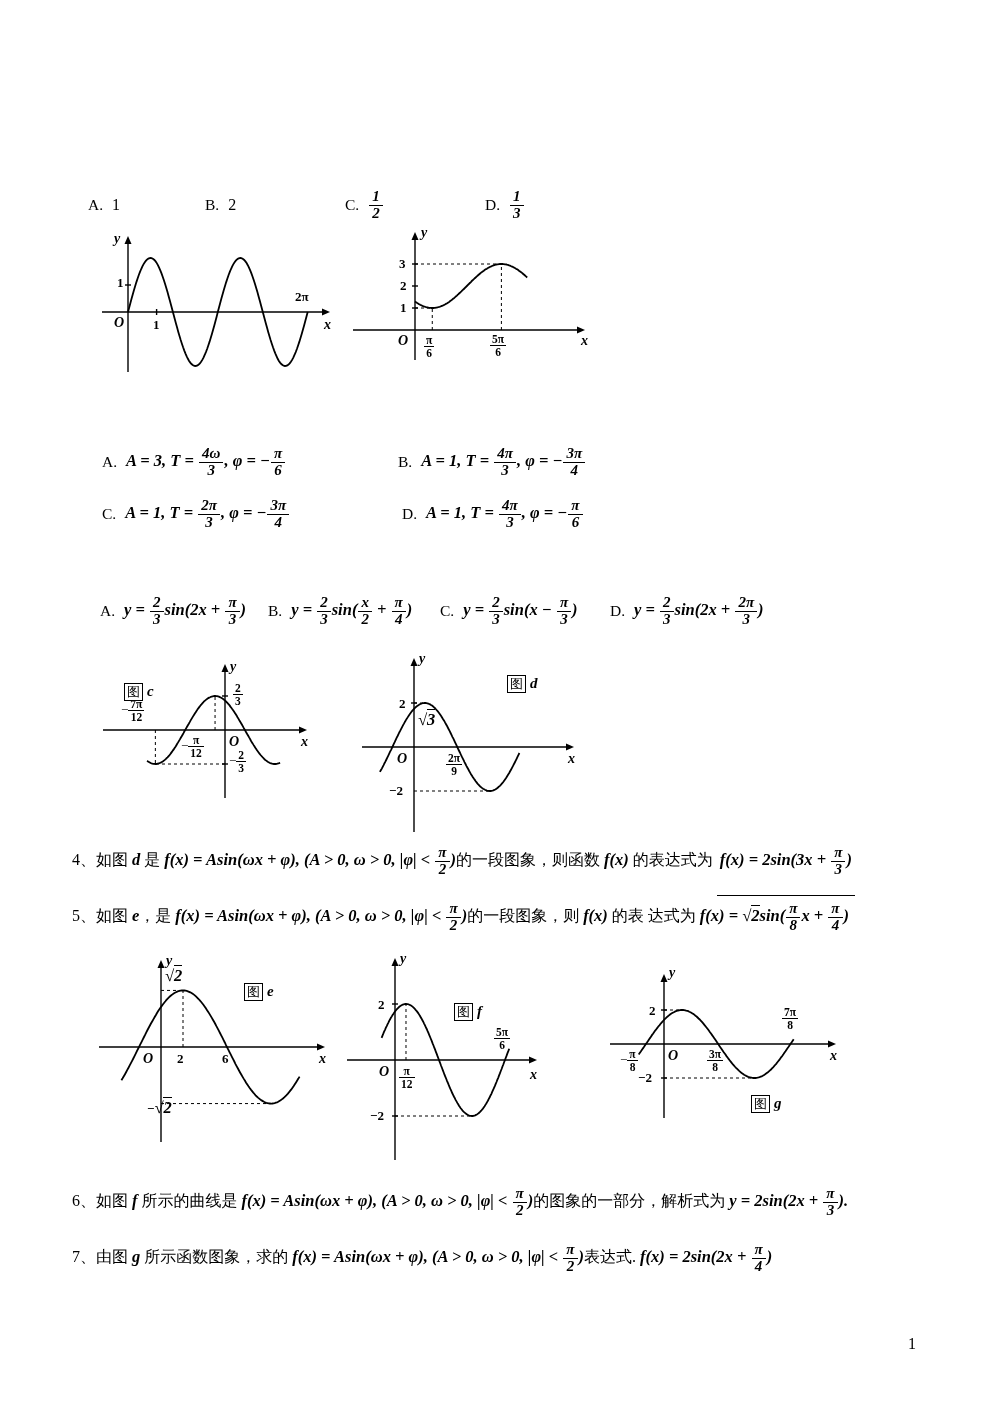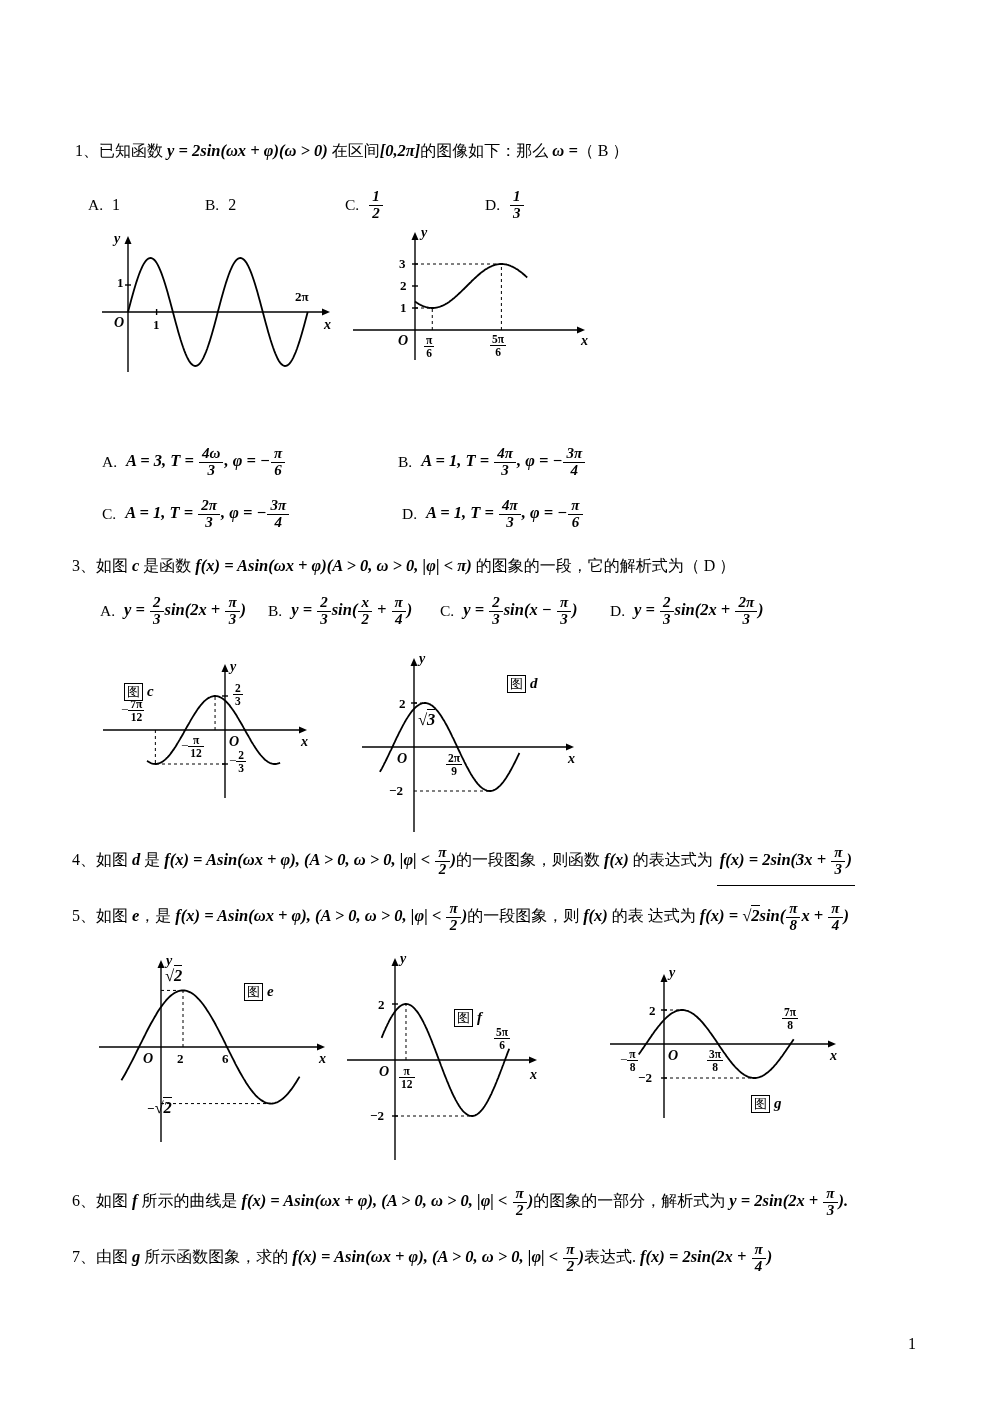--- a/index.html
+++ b/index.html
@@ -9,21 +9,21 @@
          font-family:"Liberation Sans","DejaVu Sans",sans-serif;font-weight:700;font-size:22px;letter-spacing:2px;}
   .qline{position:absolute;white-space:nowrap;line-height:1.3;}
   .t{font-family:"Liberation Serif","DejaVu Serif",serif;}
   .m{font-family:"Liberation Serif","DejaVu Serif",serif;font-weight:bold;font-style:italic;font-size:16.5px;}
   .fr{display:inline-block;vertical-align:middle;text-align:center;line-height:1.05;
       font-family:"Liberation Serif","DejaVu Serif",serif;font-weight:bold;font-style:italic;font-size:15px;margin:0 1px;}
   .fr .n{display:block;padding:0 3px;}
   .fr .d{display:block;border-top:1.6px solid #000;padding:0 3px;}
   .sq{white-space:nowrap;}
   .sq .rad{border-top:1.6px solid #000;}
-  .ul{display:inline-block;border-bottom:1.4px solid #000;padding:0 3px 7px 3px;}
+  .ul{display:inline-block;border-bottom:1.4px solid #000;padding:0 3px 17px 3px;}
   .opt{position:absolute;height:50px;display:flex;align-items:center;}
   .opt .lab{margin-right:9px;font-size:15.5px;}
   .opt .val{white-space:nowrap;}
   .graph{position:absolute;}
   .graph svg{display:block;}
   .ax{stroke:#000;stroke-width:1.4;}
   .dash{stroke:#000;stroke-width:1;stroke-dasharray:3,3;}
   .cv{fill:none;stroke:#000;stroke-width:1.8;}
   .gl{position:absolute;font-size:13px;line-height:1;white-space:nowrap;}
   .gl .fr{font-size:11.5px;font-weight:bold;font-style:normal;margin:0;}
@@ -35,21 +35,20 @@
   .figbox{display:inline-block;border:1px solid #000;padding:0 2px;font-size:13px;line-height:1.25;}
   .figletter{font-style:italic;font-weight:bold;font-size:15px;margin-left:4px;font-family:"Liberation Serif",serif;}
   .pagenum{position:absolute;font-size:16px;}
 </style>
 </head>
 <body>
 
 <div id="page">
 
 
-  <div class="qline" style="left:75px;top:140px;"><span class="t">1、已知函数 </span><span class="m">y = 2sin(ωx + φ)(ω &gt; 0)</span><span class="t"> 在区间</span><span class="m">[0,2π]</span><span class="t">的图像如下：那么 </span><span class="m">ω =</span><span class="t">（ B ）</span></div>
   <div class="opt" style="left:88px;top:180px;">
       <span class="lab">A.</span>
       <span class="val"><span class="t">1</span></span>
     </div>
   <div class="opt" style="left:205px;top:180px;">
       <span class="lab">B.</span>
       <span class="val"><span class="t">2</span></span>
     </div>
   <div class="opt" style="left:345px;top:180px;">
       <span class="lab">C.</span>
@@ -112,21 +111,20 @@
     </div>
   <div class="opt" style="left:102px;top:489px;">
       <span class="lab">C.</span>
       <span class="val"><span class="m">A = 1,  T = </span><span class="fr"><span class="n">2π</span><span class="d">3</span></span><span class="m">,  φ = −</span><span class="fr"><span class="n">3π</span><span class="d">4</span></span></span>
     </div>
   <div class="opt" style="left:402px;top:489px;">
       <span class="lab">D.</span>
       <span class="val"><span class="m">A = 1,  T = </span><span class="fr"><span class="n">4π</span><span class="d">3</span></span><span class="m">,  φ = −</span><span class="fr"><span class="n">π</span><span class="d">6</span></span></span>
     </div>
 
-  <div class="qline" style="left:72px;top:555px;"><span class="t">3、如图 </span><span class="m">c</span><span class="t"> 是函数 </span><span class="m">f(x) = Asin(ωx + φ)(A &gt; 0, ω &gt; 0, |φ| &lt; π)</span><span class="t"> 的图象的一段，它的解析式为（ D ）</span></div>
   <div class="opt" style="left:100px;top:586px;">
       <span class="lab">A.</span>
       <span class="val"><span class="m">y = </span><span class="fr"><span class="n">2</span><span class="d">3</span></span><span class="m">sin(2x + </span><span class="fr"><span class="n">π</span><span class="d">3</span></span><span class="m">)</span></span>
     </div>
   <div class="opt" style="left:268px;top:586px;">
       <span class="lab">B.</span>
       <span class="val"><span class="m">y = </span><span class="fr"><span class="n">2</span><span class="d">3</span></span><span class="m">sin(</span><span class="fr"><span class="n">x</span><span class="d">2</span></span><span class="m"> + </span><span class="fr"><span class="n">π</span><span class="d">4</span></span><span class="m">)</span></span>
     </div>
   <div class="opt" style="left:440px;top:586px;">
       <span class="lab">C.</span>
@@ -210,21 +208,21 @@
         <line x1="62.995599999999996" y1="110" x2="62.995599999999996" y2="54" class="dash"></line>
         <line x1="52" y1="166" x2="128.9692" y2="166" class="dash"></line>
         <line x1="4" y1="110" x2="188" y2="110" class="ax"></line>
         <path d="M 194,110 l -8,-3.5 l 0,7 Z" fill="#000"></path>
         <line x1="52" y1="210" x2="52" y2="14" class="ax"></line>
         <path d="M 52,8 l -3.5,8 l 7,0 Z" fill="#000"></path>
         <line x1="49" y1="54" x2="55" y2="54" class="ax"></line>
         <line x1="49" y1="166" x2="55" y2="166" class="ax"></line>
         <polyline points="38.6,87.8 39.4,85.8 40.3,83.7 41.1,81.7 42.0,79.8 42.8,77.9 43.7,76.1 44.5,74.3 45.4,72.6 46.2,70.9 47.1,69.3 47.9,67.8 48.8,66.4 49.6,65.0 50.5,63.7 51.3,62.4 52.2,61.3 53.0,60.2 53.9,59.2 54.7,58.3 55.6,57.5 56.4,56.7 57.3,56.1 58.1,55.5 59.0,55.0 59.8,54.6 60.7,54.3 61.5,54.1 62.4,54.0 63.2,54.0 64.1,54.1 64.9,54.2 65.8,54.5 66.6,54.8 67.5,55.3 68.4,55.8 69.2,56.4 70.1,57.1 70.9,57.9 71.8,58.8 72.6,59.8 73.5,60.8 74.3,61.9 75.2,63.1 76.0,64.4 76.9,65.8 77.7,67.2 78.6,68.7 79.4,70.3 80.3,71.9 81.1,73.6 82.0,75.3 82.8,77.2 83.7,79.0 84.5,80.9 85.4,82.9 86.2,84.9 87.1,87.0 87.9,89.0 88.8,91.2 89.6,93.3 90.5,95.5 91.3,97.7 92.2,99.9 93.0,102.2 93.9,104.4 94.7,106.7 95.6,109.0 96.4,111.2 97.3,113.5 98.1,115.8 99.0,118.0 99.8,120.2 100.7,122.5 101.5,124.7 102.4,126.8 103.3,129.0 104.1,131.1 105.0,133.2 105.8,135.2 106.7,137.3 107.5,139.2 108.4,141.1 109.2,143.0 110.1,144.8 110.9,146.5 111.8,148.2 112.6,149.9 113.5,151.4 114.3,152.9 115.2,154.3 116.0,155.7 116.9,157.0 117.7,158.2 118.6,159.3 119.4,160.3 120.3,161.3 121.1,162.1 122.0,162.9 122.8,163.6 123.7,164.2 124.5,164.8 125.4,165.2 126.2,165.5 127.1,165.8 127.9,165.9 128.8,166.0 129.6,166.0 130.5,165.9 131.3,165.6 132.2,165.3 133.0,164.9 133.9,164.5 134.7,163.9 135.6,163.2 136.4,162.5 137.3,161.7 138.2,160.7 139.0,159.7 139.9,158.6 140.7,157.5 141.6,156.2 142.4,154.9 143.3,153.5 144.1,152.1 145.0,150.5 145.8,148.9 146.7,147.3 147.5,145.5 148.4,143.8 149.2,141.9 150.1,140.0 150.9,138.1 151.8,136.1 152.6,134.1 153.5,132.0 154.3,129.9 155.2,127.8 156.0,125.6 156.9,123.4 157.7,121.2 158.6,119.0 159.4,116.7 160.3,114.5 161.1,112.2 162.0,109.9 162.8,107.7 163.7,105.4 164.5,103.1 165.4,100.9 166.2,98.7" class="cv"></polyline>
       </svg>
-    <span class="figlabel" style="left:106px;top:50px;margin-top:6px;"><span class="figbox">图</span><span class="figletter">f</span></span>
+    <span class="figlabel" style="left:106px;top:50px;"><span class="figbox">图</span><span class="figletter">f</span></span>
     <span class="gl gl-var" style="left:57px;top:2px;">y</span>
     <span class="gl gl-var" style="left:187px;top:118px;">x</span>
     <span class="gl gl-var" style="left:36px;top:115px;">O</span>
     <span class="gl gl-num" style="left:35px;top:48px;">2</span>
     <span class="gl" style="left:56px;top:115px;"><span class="fr"><span class="n">π</span><span class="d">12</span></span></span>
     <span class="gl" style="left:151px;top:76px;"><span class="fr"><span class="n">5π</span><span class="d">6</span></span></span>
     <span class="gl gl-num" style="left:27px;top:159px;">−2</span>
   </div>
 
   <div class="graph" style="left:606px;top:966px;width:235px;height:165px;">

